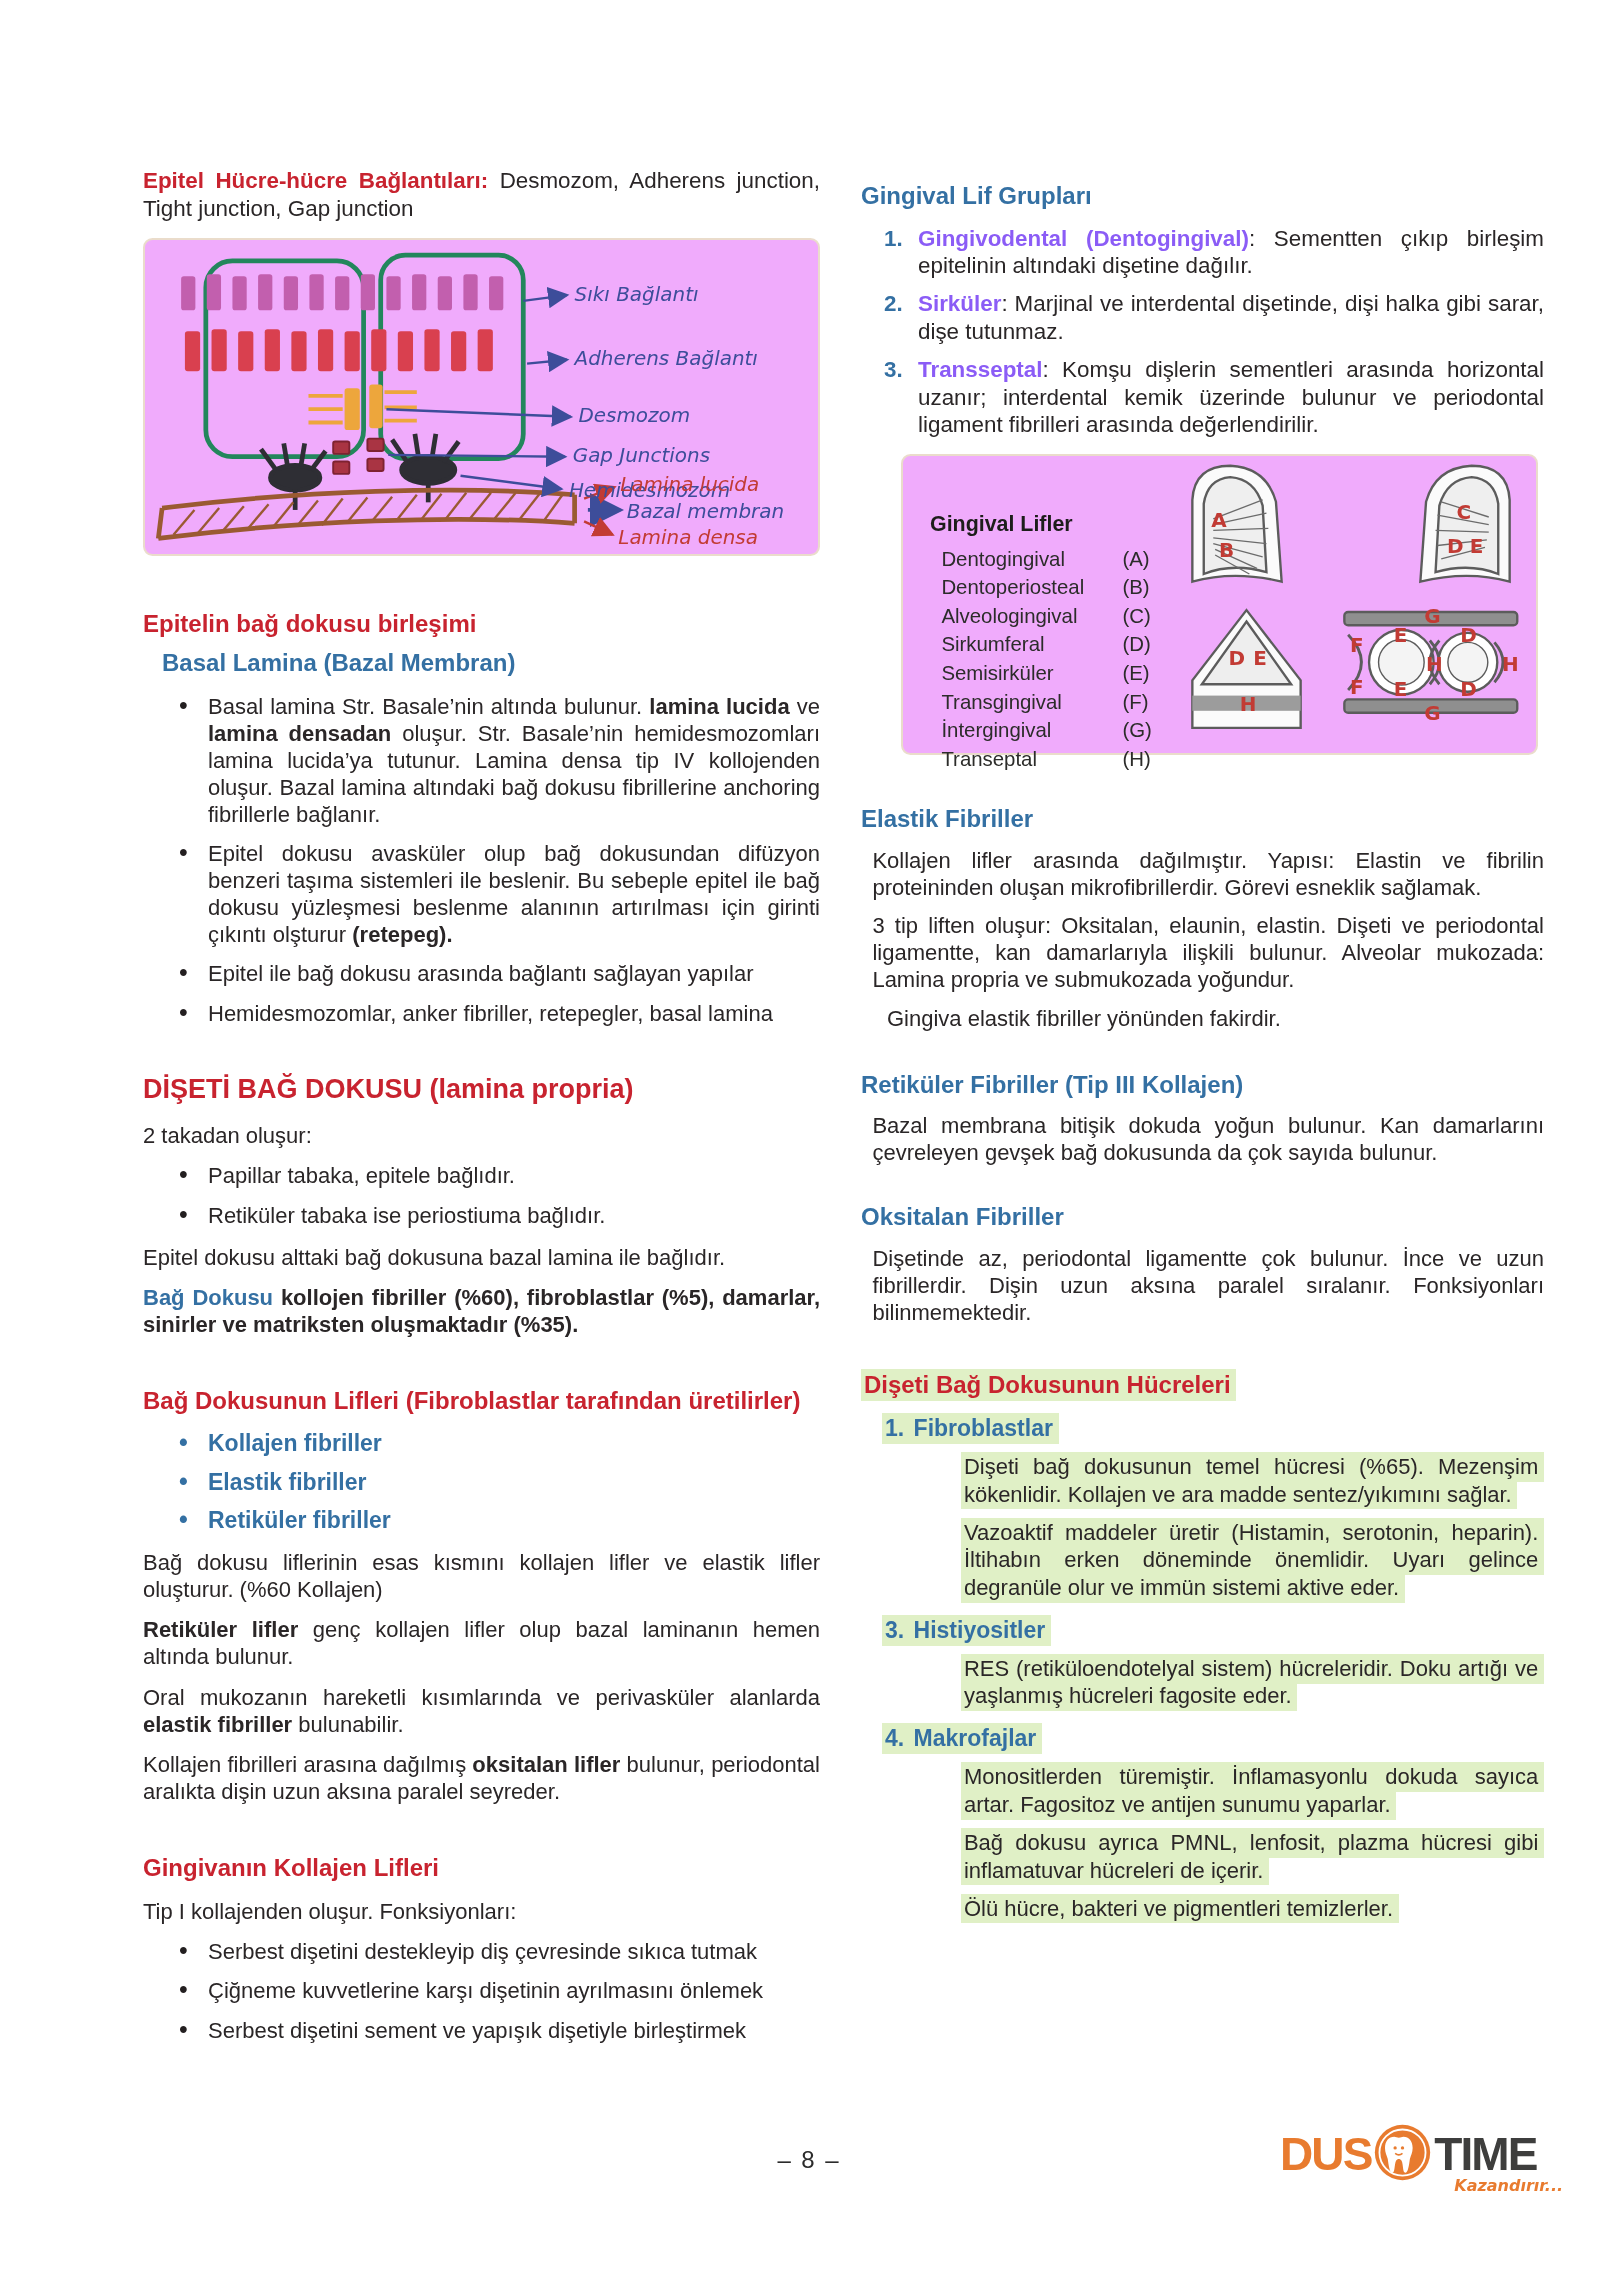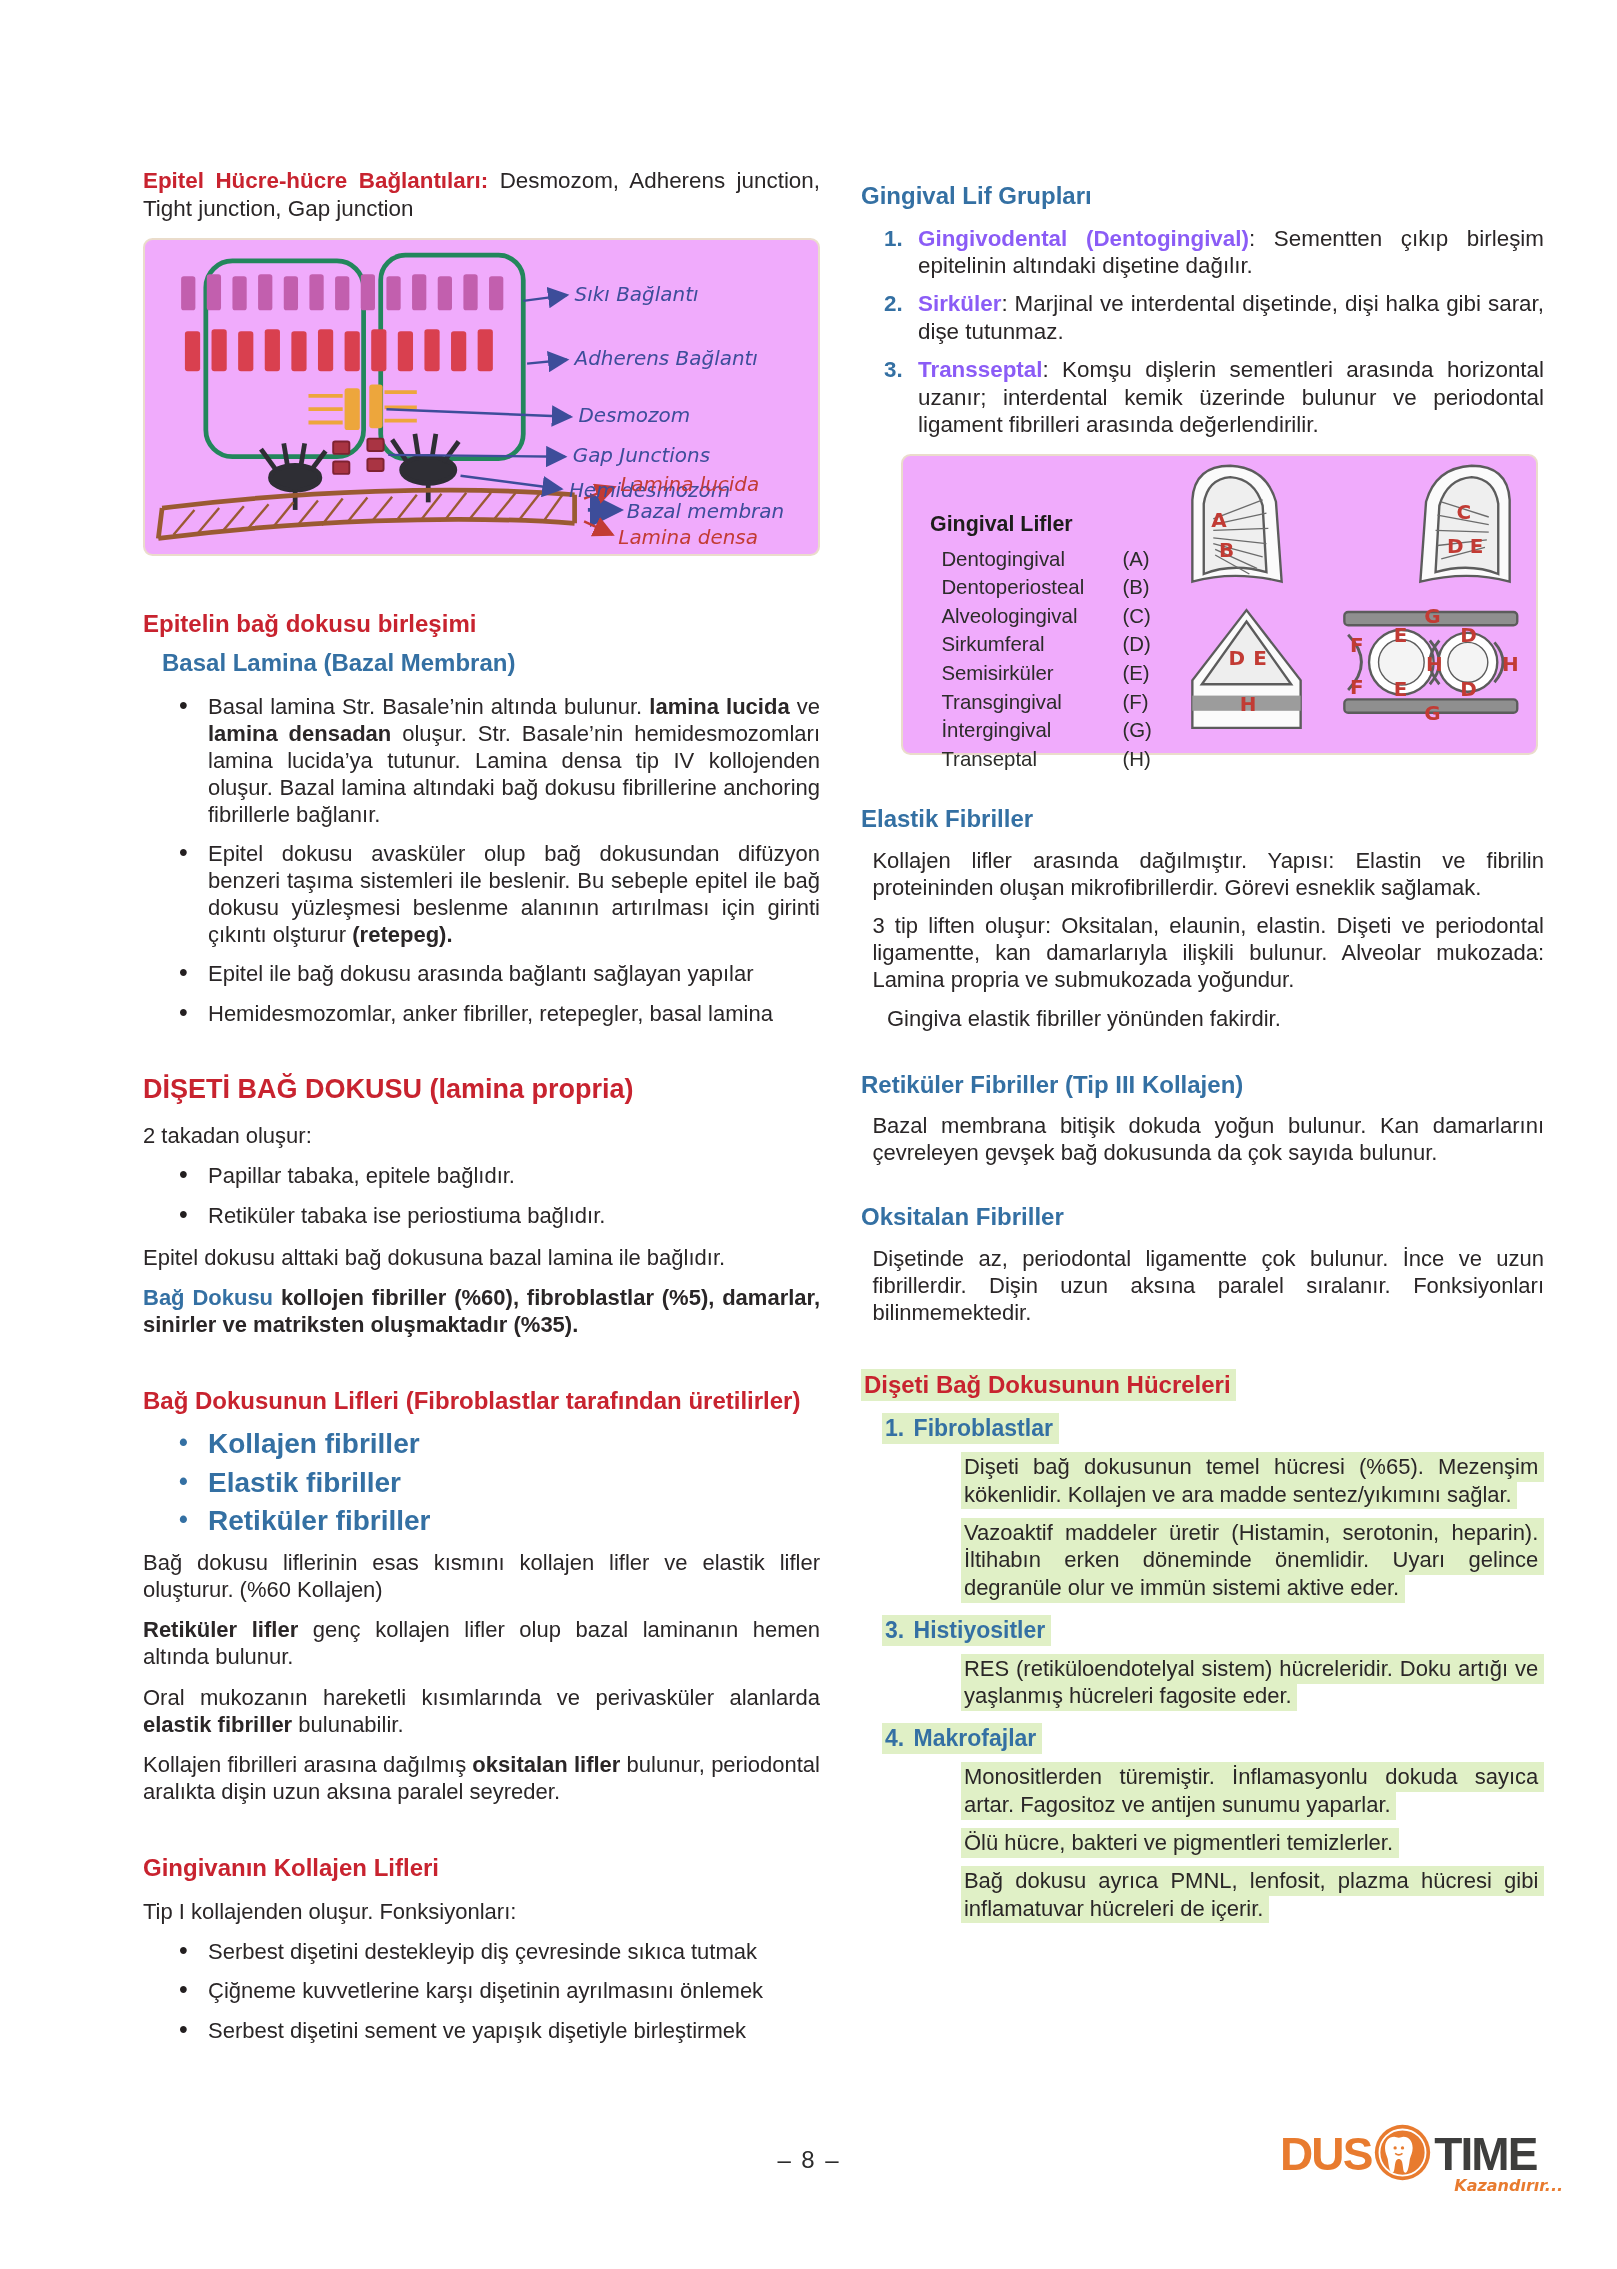--- a/index.html
+++ b/index.html
@@ -16,21 +16,21 @@
   .h-red-big{color:#c8232f;font-weight:bold;font-size:27px;line-height:32px;}
   .h-blue{color:#3470a3;font-weight:bold;font-size:24px;line-height:29.5px;}
   .seg-b{font-weight:bold;}
   .seg-bluebold{font-weight:bold;color:#3470a3;}
   .imgbox{border:2.9px solid #eadccb;border-radius:9.5px;background:#f0abfc;position:relative;}
   .imgbox1{margin-top:16px;height:314px;}
   .figbox{margin-top:15px;margin-left:40px;width:633px;height:297px;}
   ul.blt{list-style:none;margin-top:15px;}
   ul.blt li{position:relative;padding-left:65px;margin-bottom:12.4px;font-size:22px;line-height:27px;text-align:justify;}
   ul.blt li::before{content:"•";position:absolute;left:36px;top:-1px;font-size:25px;color:#231f20;}
-  ul.blt.blue li{color:#3470a3;font-weight:bold;font-size:28px;margin-bottom:11.4px;}
+  ul.blt.blue li{color:#3470a3;font-weight:bold;font-size:23px;margin-bottom:11.4px;}
   ul.blt.blue li::before{color:#3470a3;}
   .para{margin-top:13.3px;font-size:22px;line-height:27px;text-align:justify;}
   .num-item{display:flex;margin-bottom:10.5px;padding-left:23px;font-size:22.4px;line-height:27.6px;}
   .num-item .num{flex:0 0 34px;color:#3470a3;font-weight:bold;}
   .num-item .cont{flex:1;text-align:justify;}
   .num-item .lbl{color:#8b5cf6;font-weight:bold;}
   .hl{background:#e0f0c6;box-decoration-break:clone;-webkit-box-decoration-break:clone;
       padding:1.9px 5.7px 2.9px 2.9px;}
   .hl-label-row{margin-top:14.3px;margin-left:21px;font-size:23px;line-height:28.5px;}
   .hl-label-row .num{color:#3470a3;font-weight:bold;margin-right:9.5px;}
@@ -372,22 +372,22 @@
     <div class="hl-label-row"><span class="hl"><span class="num">1.</span><span class="lbl">Fibroblastlar</span></span></div>
     <p class="hl-para"><span class="hl">Dişeti bağ dokusunun temel hücresi (%65). Mezenşim kökenlidir. Kollajen ve ara madde sentez/yıkımını sağlar.</span></p>
 
     <p class="hl-para"><span class="hl">Vazoaktif maddeler üretir (Histamin, serotonin, heparin). İltihabın erken döneminde önemlidir. Uyarı gelince degranüle olur ve immün sistemi aktive eder.</span></p>
 
     <div class="hl-label-row"><span class="hl"><span class="num">3.</span><span class="lbl">Histiyositler</span></span></div>
     <p class="hl-para"><span class="hl">RES (retiküloendotelyal sistem) hücreleridir. Doku artığı ve yaşlanmış hücreleri fagosite eder.</span></p>
 
     <div class="hl-label-row"><span class="hl"><span class="num">4.</span><span class="lbl">Makrofajlar</span></span></div>
     <p class="hl-para"><span class="hl">Monositlerden türemiştir. İnflamasyonlu dokuda sayıca artar. Fagositoz ve antijen sunumu yaparlar.</span></p>
+    <p class="hl-para"><span class="hl">Bağ dokusu ayrıca PMNL, lenfosit, plazma hücresi gibi inflamatuvar hücreleri de içerir.</span></p>
     <p class="hl-para"><span class="hl">Ölü hücre, bakteri ve pigmentleri temizlerler.</span></p>
-    <p class="hl-para"><span class="hl">Bağ dokusu ayrıca PMNL, lenfosit, plazma hücresi gibi inflamatuvar hücreleri de içerir.</span></p>
   </div>
 
   <div class="footer-num">– 8 –</div>
 
   <div class="logo">
     <div class="logo-row">
       <span class="logo-dus">DUS</span>
       <span class="logo-tooth">
         <svg viewBox="0 0 64 64" width="59" height="59">
           <circle cx="32" cy="32" r="30" fill="#e87b2f"></circle>

